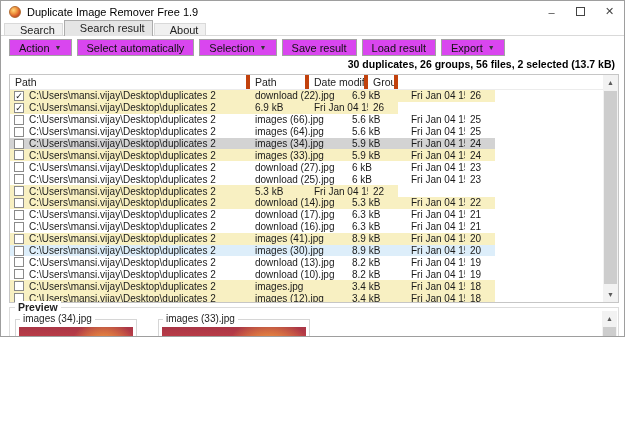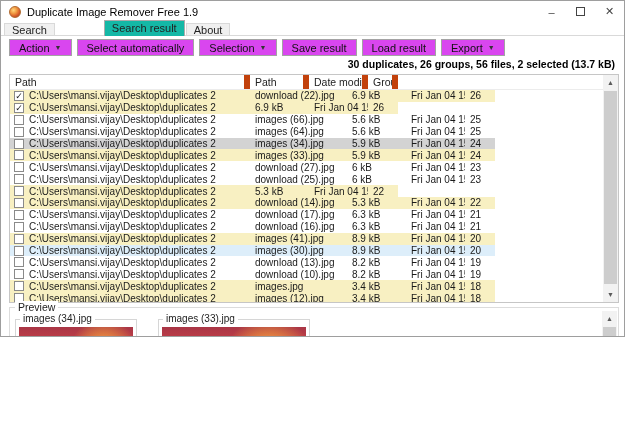--- a/index.html
+++ b/index.html
@@ -19,39 +19,39 @@
     border: 1px solid #b06a30; }
   .title-text { margin-left: 6px; font-size: 11px; color:#000; }
   .win-controls { margin-left: auto; display: flex; height: 100%; }
   .win-btn { width: 29px; height: 100%; display: flex; align-items: center; justify-content: center;
     color: #444; font-size: 11px; cursor: default; }
   .win-btn .box { width: 9px; height: 9px; border: 1px solid #444; }
 
   
   .tabstrip { display: flex; align-items: flex-end; padding-left: 3px; height: 14px; position: relative; }
   .tabstrip::after { content:""; position:absolute; left:0; right:0; bottom:0; border-bottom:1px solid #d9d9d9; }
-  .tab { font-size: 11px; padding: 0 7px 1px 7px; height: 13px; line-height: 13px;
+  .tab { font-size: 11px; padding: 0 7px 1px 15px; height: 13px; line-height: 13px;
     background: #f0f0f0; border: 1px solid #d9d9d9; border-bottom: none; margin-right: 1px; color:#222; }
-  .tab.active { background: #14b8a6; border-color: #acacac; height: 16px; line-height: 15px; z-index: 2; position: relative; margin-left: 48px; }
+  .tab.active { background: #e5e5e5; border-color: #acacac; height: 16px; line-height: 15px; z-index: 2; position: relative; }
 
   
   .toolbar { position: absolute; left: 8px; top: 38px; display: flex; gap: 5px; }
   .tb-btn { display: inline-flex; align-items: center; gap: 5px; height: 17px; padding: 0 9px;
     background: #d946ef; border: 1px solid #a3a3a3; font-size: 11px; color:#111; cursor: default; }
   .dd-arrow { font-size: 7px; color: #333; line-height: 1; }
 
   
   .summary { position: absolute; right: 9px; top: 57px; font-size: 10.5px; font-weight: bold; color:#000; }
 
   
   .grid { position: absolute; left: 8px; top: 73px; width: 610px; height: 229px;
     border: 1px solid #c6c6c6; background: #fff; overflow: hidden; }
   .grid-header { display: flex; height: 15px; align-items: center; font-size: 10.5px; color:#222;
     border-bottom: 1px solid #ececec; }
-  .gh-cell { height: 100%; line-height: 15px; padding-left: 5px; border-right: 6px solid #c2410c; overflow:hidden; white-space:nowrap; }
+  .gh-cell { height: 100%; line-height: 15px; padding-left: 5px; border-right: 4px solid #c2410c; overflow:hidden; white-space:nowrap; }
   .grid-body { position: relative; }
   .trow { display: flex; height: 11.9px; align-items: center; font-size: 10px; color:#1a1a1a; overflow: hidden; }
   .c { height: 100%; display: flex; align-items: center; padding-left: 5px; overflow: hidden; white-space: nowrap; }
   .c-path  { width: 240px; padding-left: 0; }
   .c-file  { width: 97px; }
   .c-size  { width: 59px; }
   .c-date  { width: 59px; }
   .c-group { width: 30px; }
   .c-fill  { flex: 1; background: #fff !important; }
   .trow.hl-yellow .c { background: #f8f0c2; }
@@ -66,21 +66,21 @@
   .vscroll.table-sb { height: 100%; }
   .sb-arrow { position: absolute; left: 0; width: 15px; height: 15px; display: flex; align-items: center;
     justify-content: center; font-size: 7px; color: #5a5a5a; }
   .sb-up { top: 0; } .sb-down { bottom: 0; }
   .sb-thumb { position: absolute; left: 1px; width: 13px; background: #cdcdcd; }
   .table-sb .sb-thumb { top: 16px; bottom: 18px; }
 
   
   .preview { position: absolute; left: 8px; top: 306px; width: 610px; height: 134px;
     border: 1px solid #dcdcdc; background: #fff; }
-  .pv-caption { position: absolute; top: -7px; left: 5px; background: #fff; padding: 0 3px; font-size: 10.5px; color:#222; }
+  .pv-caption { position: absolute; top: -7px; left: 5px; background: #fff; padding: 0 3px; font-size: 10.5px; color:#222;font-weight:bold; }
   .thumb { position: absolute; top: 11px; height: 120px; border: 1px solid #d6d6d6; background: #fff; padding: 7px 3px 3px 3px; }
   .thumb-caption { position: absolute; top: -7px; left: 4px; background: #fff; padding: 0 3px; font-size: 10px; color:#222; }
   .photo { position: relative; width: 100%; height: 100%; overflow: hidden;
     background:
       radial-gradient(ellipse 45% 55% at 74% 28%, rgba(255,225,100,0.95) 0%, rgba(255,175,60,0.55) 38%, rgba(255,140,60,0) 68%),
       radial-gradient(ellipse 90% 16% at 25% 57%, rgba(140,40,50,0.45) 0%, rgba(140,40,50,0) 70%),
       linear-gradient(180deg, #a93646 0%, #c33f47 14%, #d94e3c 28%, #e2663a 40%, #e07b42 50%, #ca8a60 58%, #a4a7ad 66%, #93a9b6 80%, #87a0b0 100%); }
   .sphere { position: absolute; left: 50%; top: 58%; width: 70px; height: 70px; border-radius: 50%;
     transform: translate(-50%, -50%);
     background: linear-gradient(180deg, #5c4a56 0%, #4e4653 30%, #515a68 50%, #8fa7b5 60%, #a9bfc9 74%, #6b8294 90%, #4f6375 100%);

